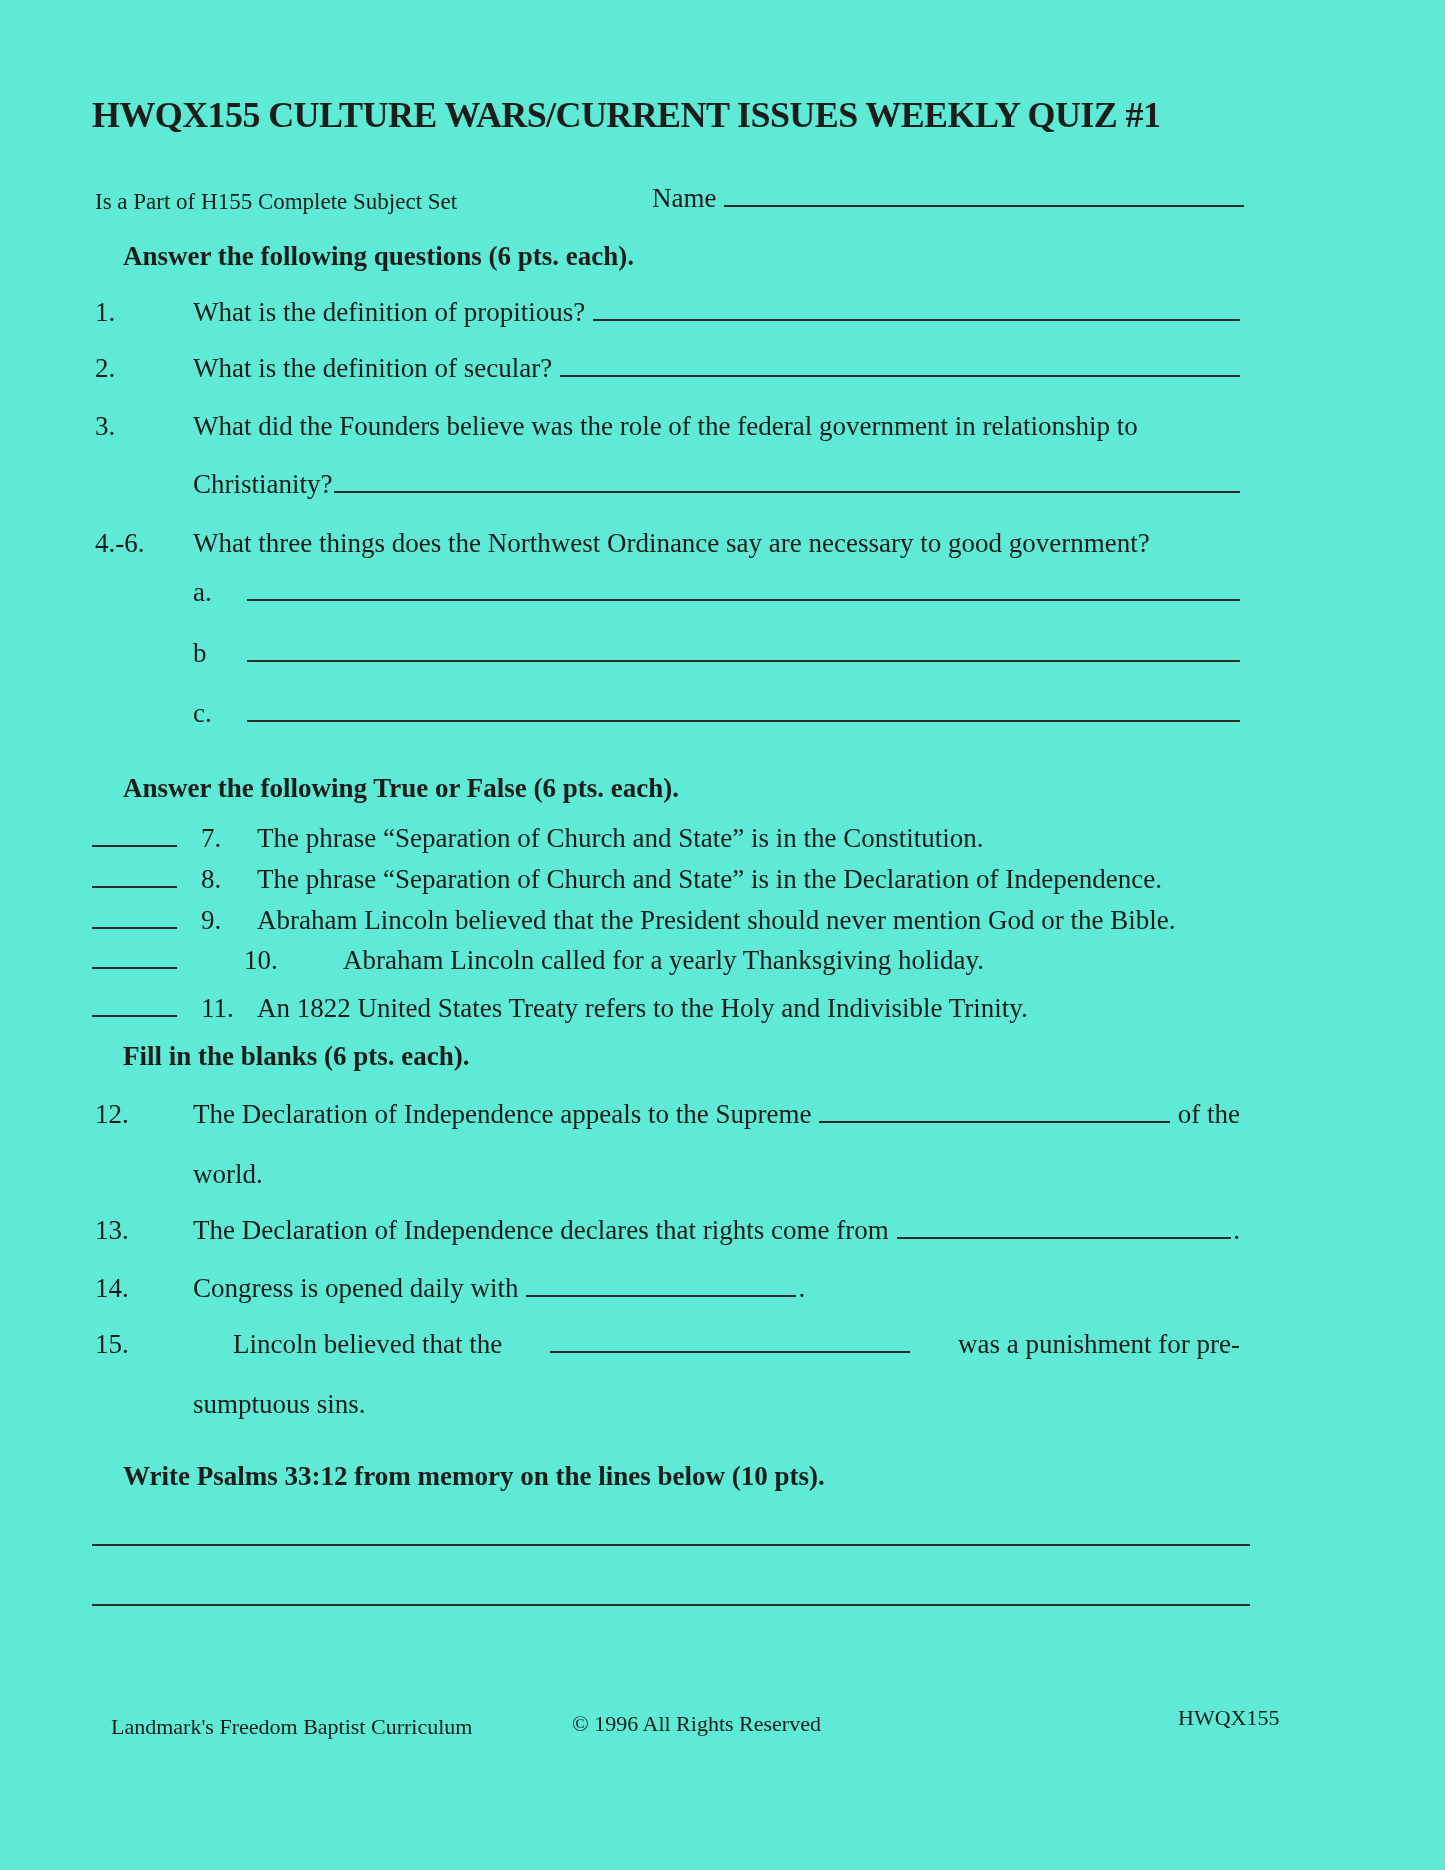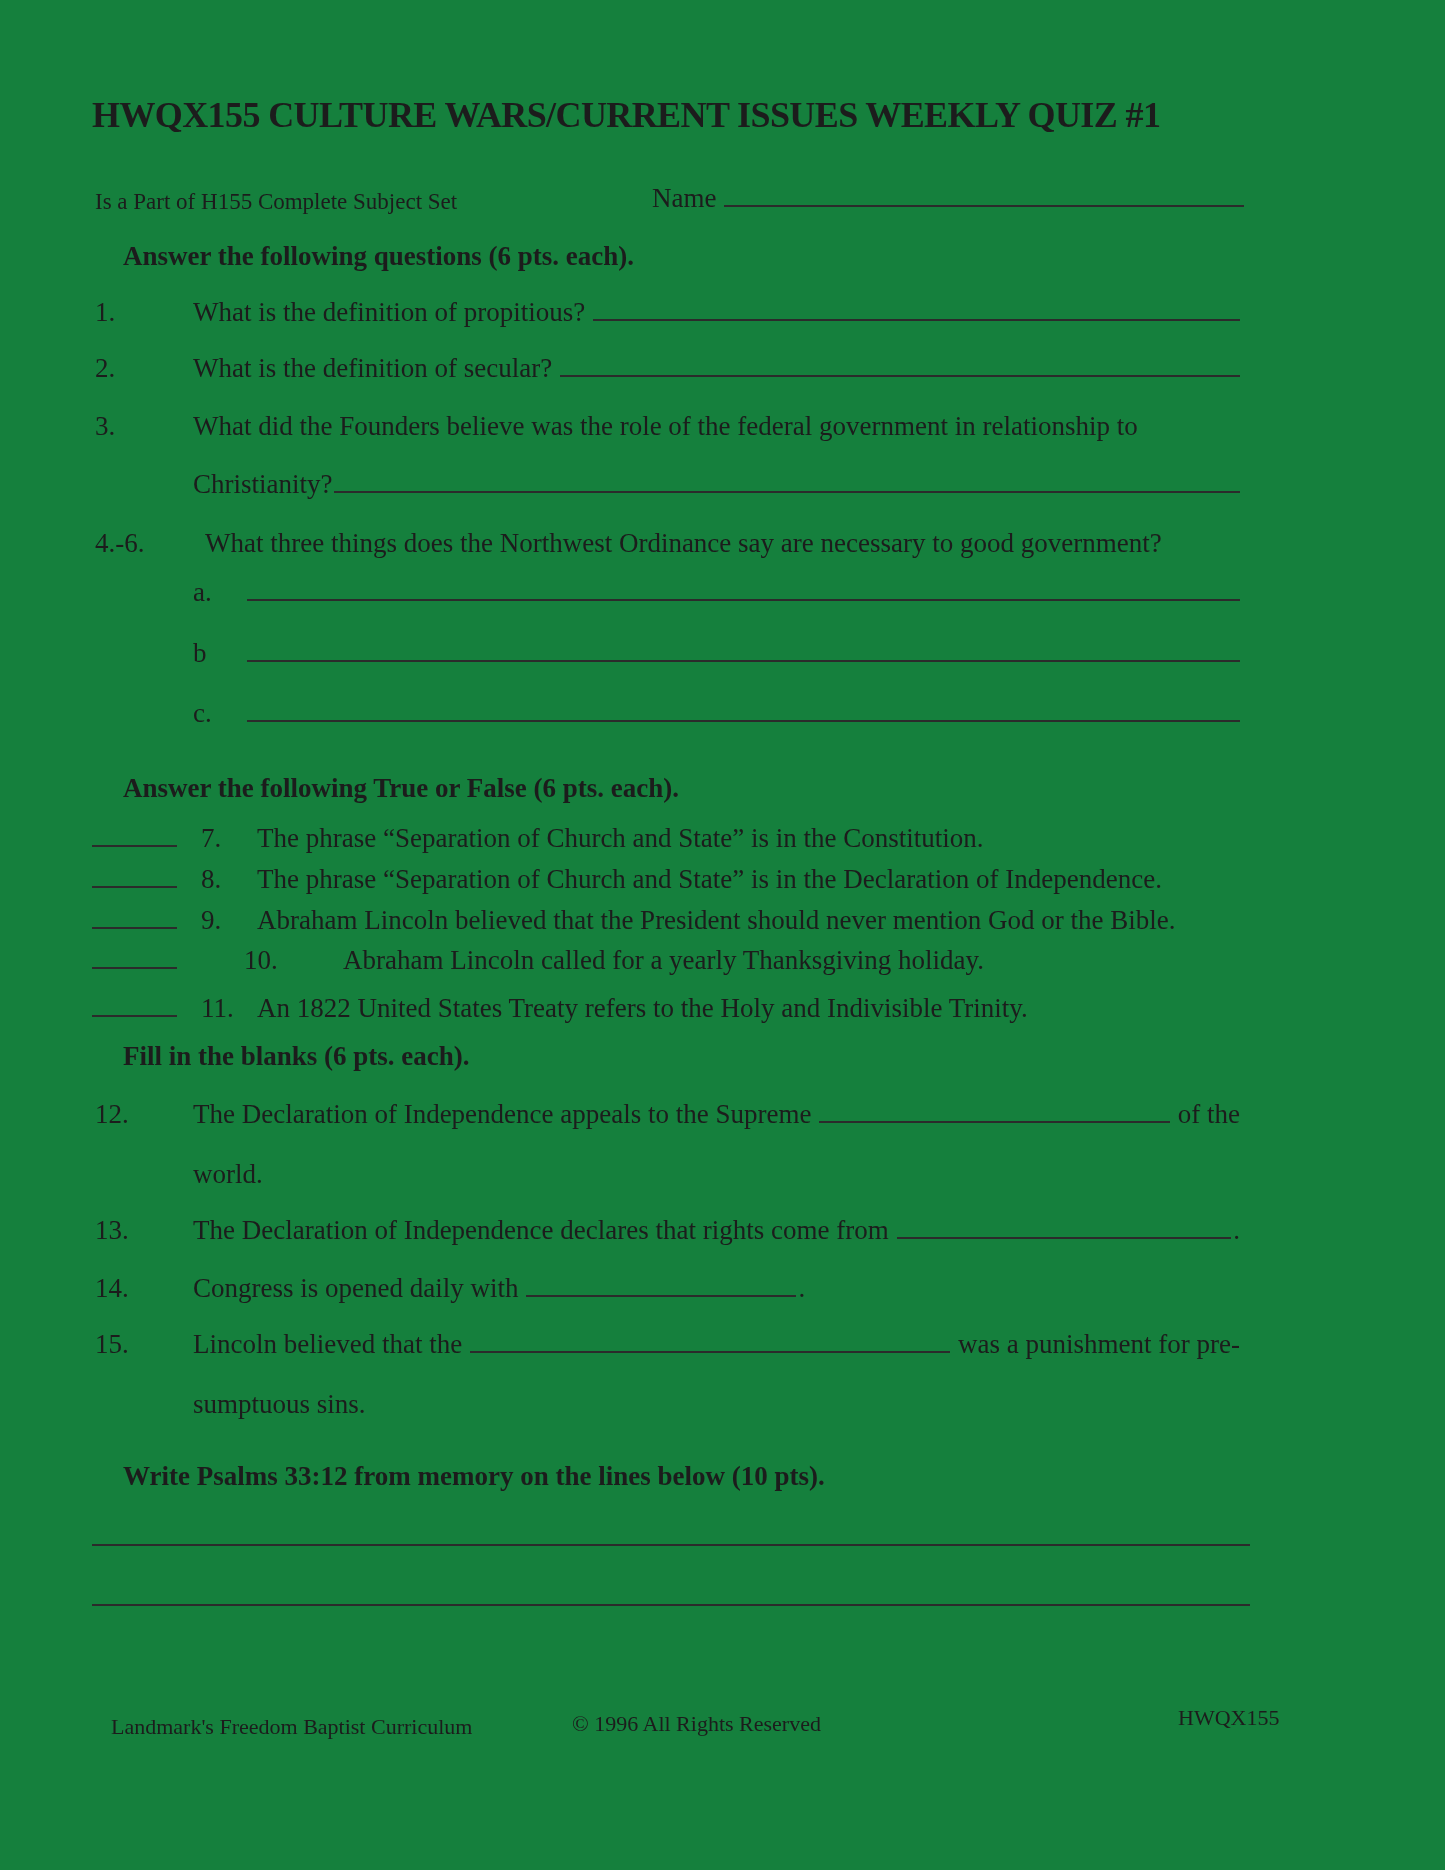--- a/index.html
+++ b/index.html
@@ -1,20 +1,20 @@
 <!DOCTYPE html>
 <html><head>
 <meta charset="utf-8">
 <style>
   html,body{margin:0;padding:0;background:#e8e8e6;}
   .page{
     position:relative;
     width:1445px;height:1870px;
     margin:0 auto;
-    background:#15803d;
+    background:#5eead4;
     color:#1c1c1c;
     font-family:"Liberation Serif","DejaVu Serif",serif;
     font-size:27px;
     overflow:hidden;
   }
   .row{
     position:absolute;
     display:flex;
     align-items:baseline;
     line-height:1.2;
@@ -93,21 +93,21 @@
 
   <div class="row" style="left:95px;top:410px;width:1145px;">
     <span class="qnum">3.</span>
     <span class="qt">What did the Founders believe was the role of the federal government in relationship to</span>
   </div>
   <div class="row" style="left:193px;top:468px;width:1047px;">
     <span class="qt">Christianity?</span>
     <span class="blank" style="margin-left:2px;"></span>
   </div>
 
-  <div class="row" style="left:95px;top:527px;width:1145px;gap:12px;">
+  <div class="row" style="left:95px;top:527px;width:1145px;">
     <span class="qnum">4.-6.</span>
     <span class="qt">What three things does the Northwest Ordinance say are necessary to good government?</span>
   </div>
   <div class="row" style="left:193px;top:576px;width:1047px;">
     <span class="sub-label">a.</span>
     <span class="blank"></span>
   </div>
   <div class="row" style="left:193px;top:637px;width:1047px;">
     <span class="sub-label">b</span>
     <span class="blank"></span>
@@ -168,21 +168,21 @@
     <span class="qt">.</span>
   </div>
 
   <div class="row" style="left:95px;top:1272px;">
     <span class="qnum">14.</span>
     <span class="qt">Congress is opened daily with</span>
     <span class="blankw" style="width:270px;margin-right:2px;"></span>
     <span class="qt">.</span>
   </div>
 
-  <div class="row" style="left:95px;top:1328px;width:1145px;">
+  <div class="row" style="left:95px;top:1328px;width:1145px;gap:40px;">
     <span class="qnum">15.</span>
     <span class="qt">Lincoln believed that the</span>
     <span class="blank mid"></span>
     <span class="qt">was a punishment for pre-</span>
   </div>
   <div class="row" style="left:193px;top:1388px;">
     <span class="qt">sumptuous sins.</span>
   </div>
 
   <div class="row b" style="left:95px;top:1460px;">

